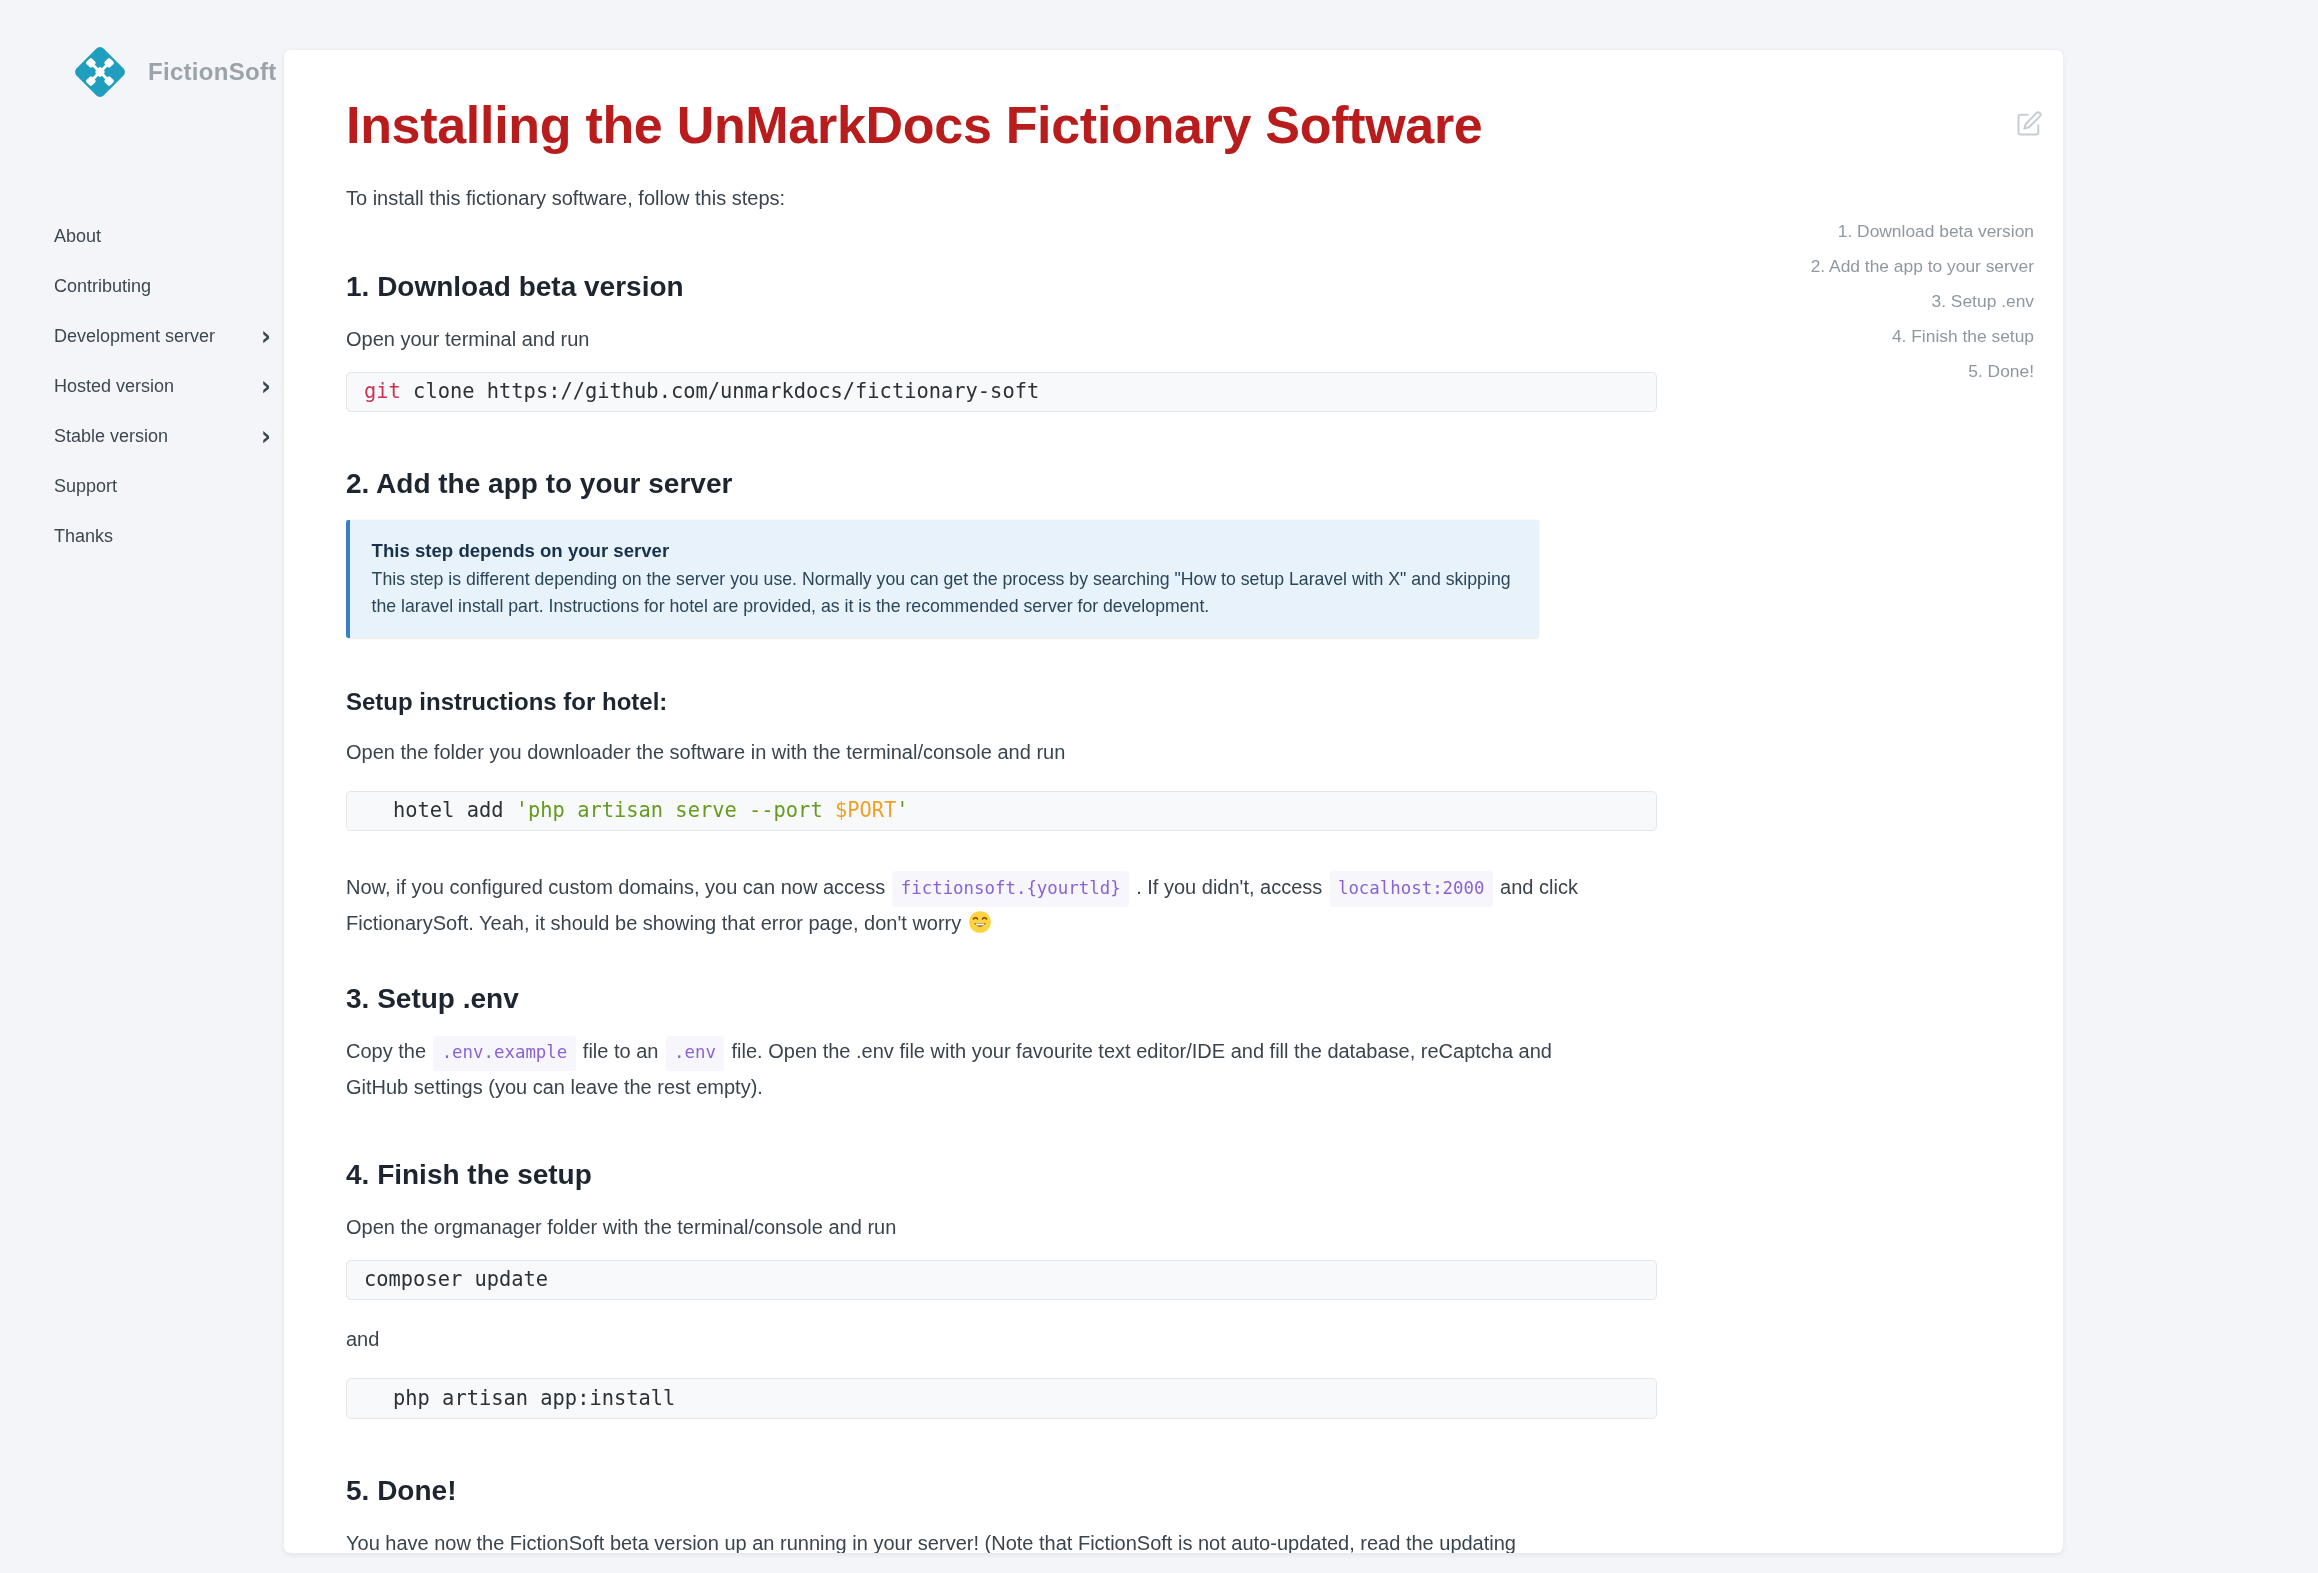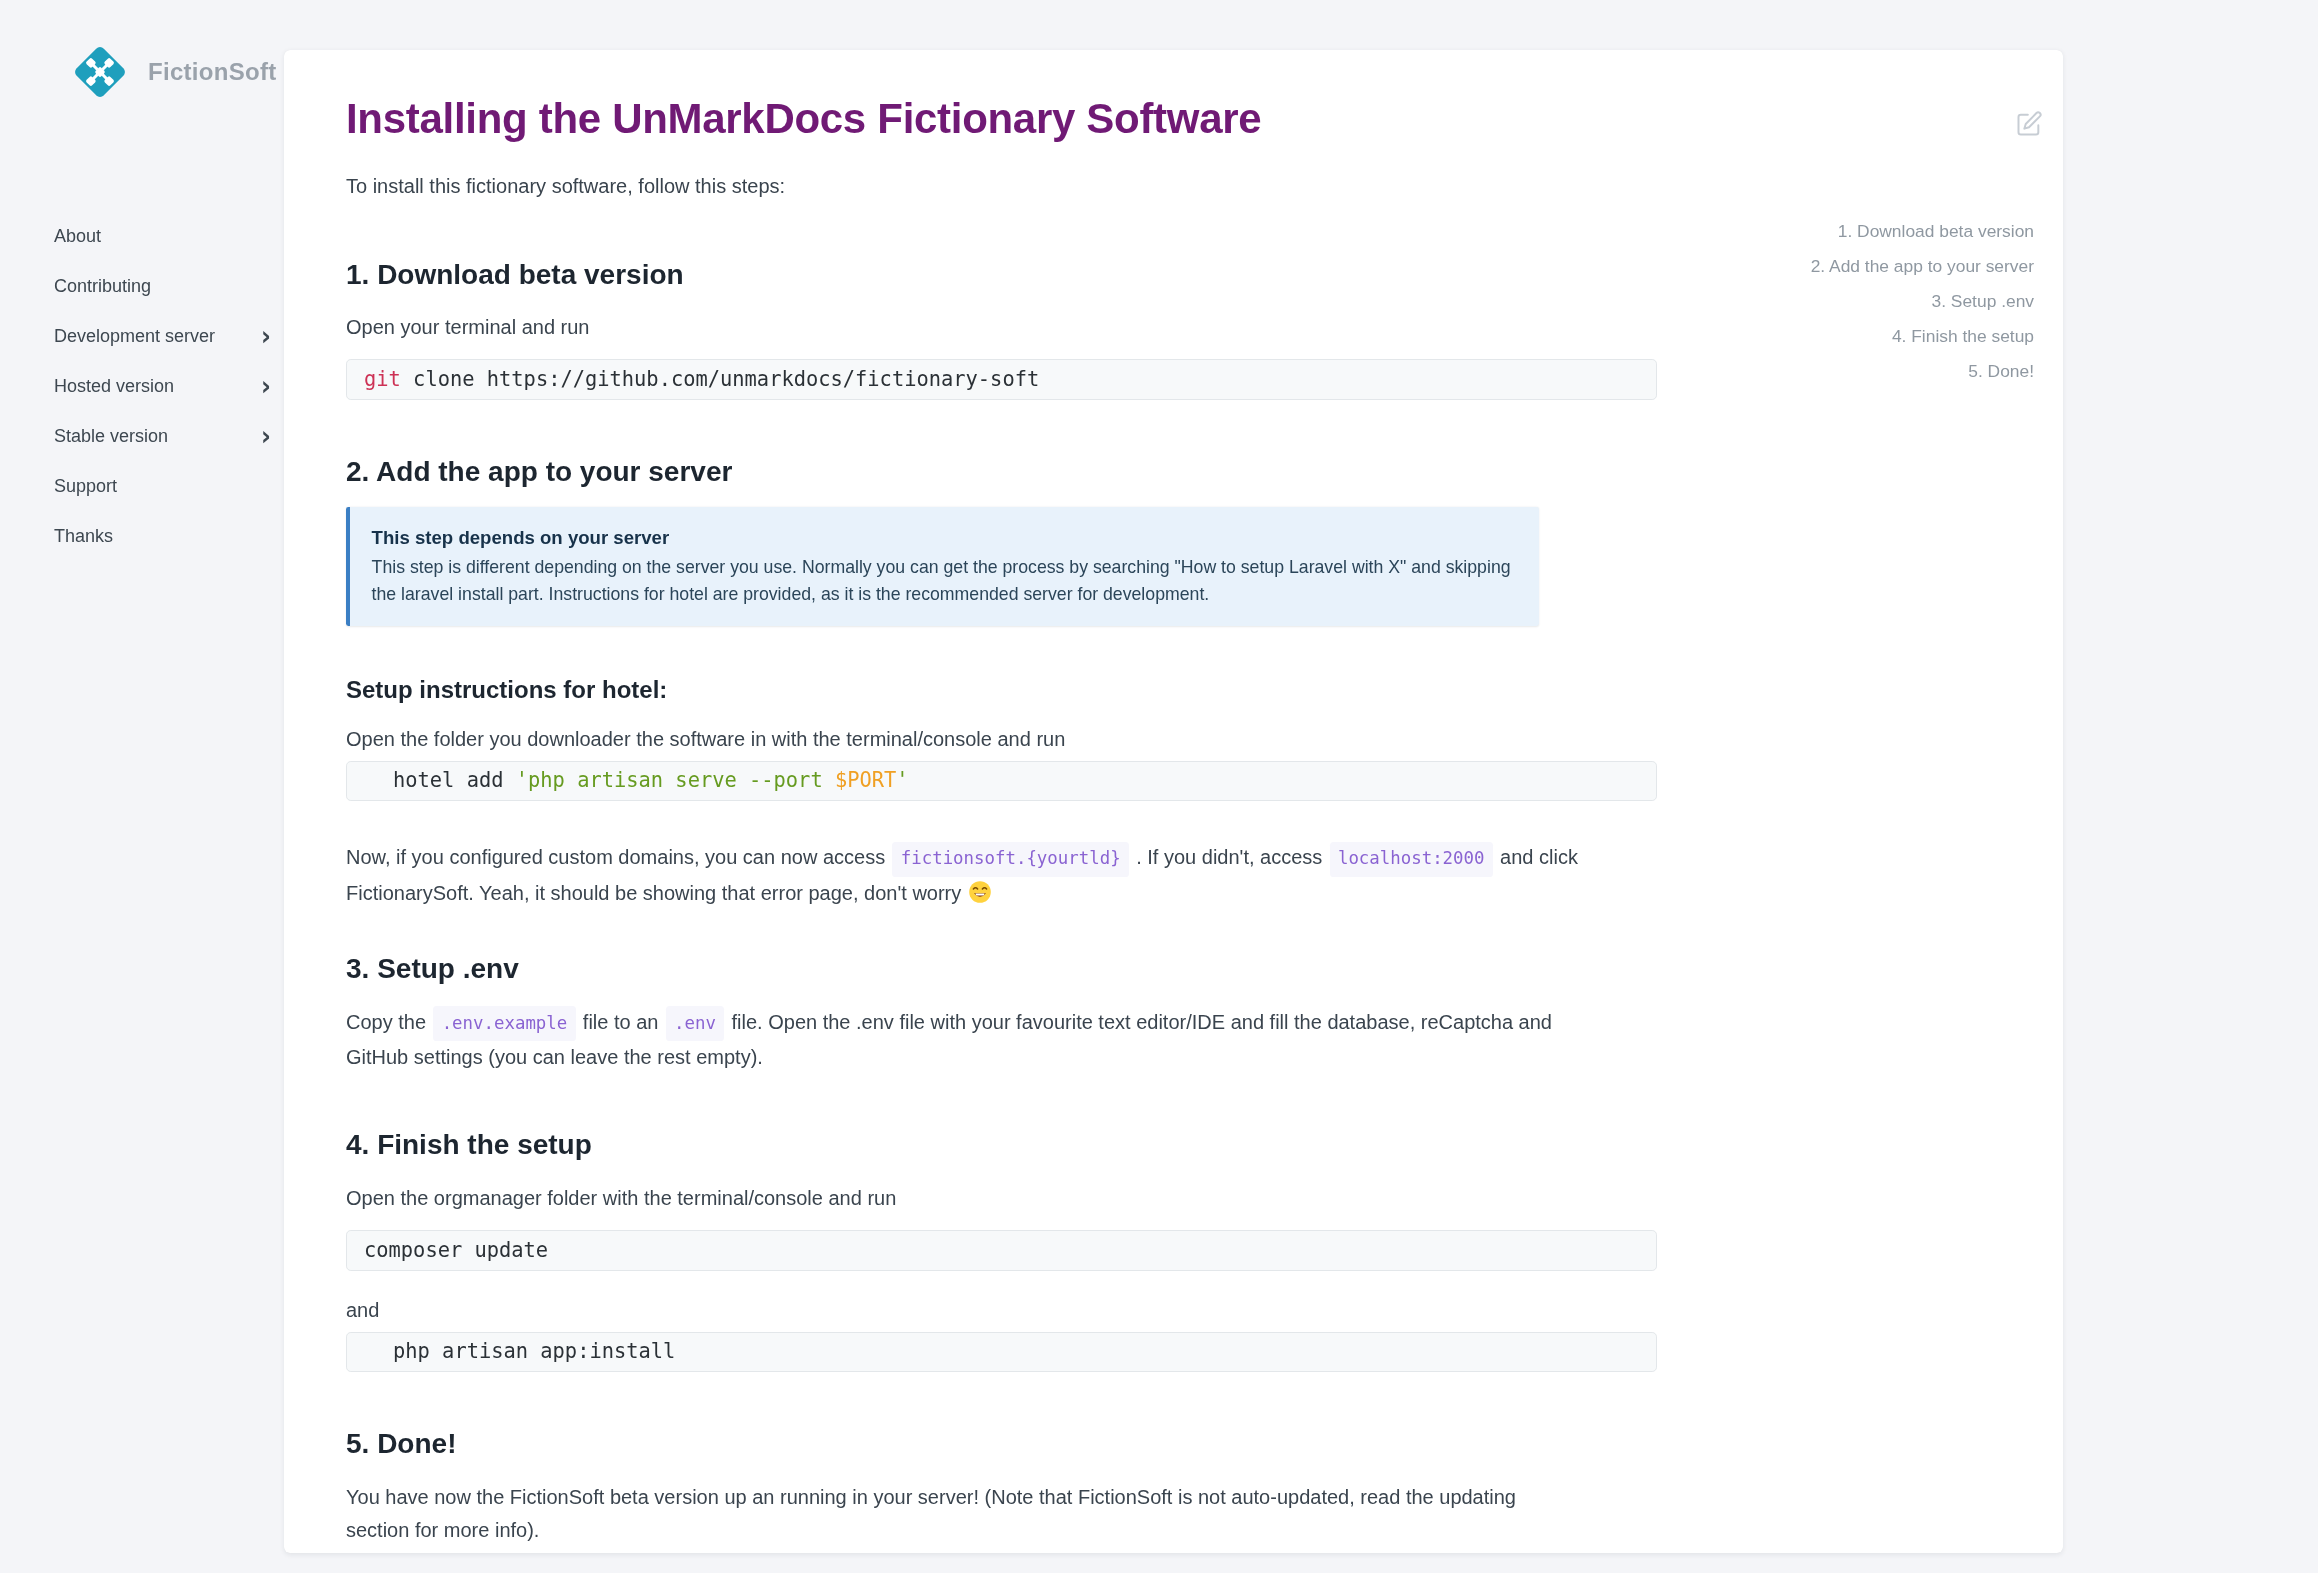--- a/index.html
+++ b/index.html
@@ -34,40 +34,40 @@
     background:none;border:none;padding:0;cursor:pointer;
   }
   .toc{position:absolute;top:164px;right:29px;text-align:right;}
   .toc a{
     display:block;height:35px;line-height:35px;
     font-size:17.4px;color:#8f98a1;text-decoration:none;cursor:pointer;white-space:nowrap;
   }
   
   .content{position:absolute;left:62px;top:0;width:1236px;}
   h1{
-    margin:43px 0 0 0;font-size:42px;line-height:1.25;font-weight:800;
-    color:#701a75;letter-spacing:-0.3px;
+    margin:43px 0 0 0;font-size:52px;line-height:1.25;font-weight:800;
+    color:#b91c1c;letter-spacing:-0.3px;
   }
   .intro{margin:24px 0 0 0;}
   h2{margin:54px 0 0 0;font-size:28px;line-height:1.3;font-weight:800;color:#1d2630;}
   h2.tight{margin-top:53px;}
   h2.after-p{margin-top:41px;}
   h3{margin:48px 0 0 0;font-size:24px;line-height:1.3;font-weight:800;color:#1d2630;}
   p{margin:18px 0 0 0;font-size:20px;line-height:33px;color:#3a444e;}
   p.gap-lg{margin-top:40px;}
   p.and-p{margin-top:23px;}
   
   .codeblock{
     margin:15.6px 0 0 0;box-sizing:border-box;width:1311px;
     background:#f7f9fa;border:0.6px solid #e3e7ea;border-radius:4.8px;
     padding:8.4px 17px;
     font-family:"DejaVu Sans Mono", monospace;font-size:20.4px;line-height:21.6px;
     color:#2b3136;white-space:pre;
   }
-  .codeblock.gap{margin-top:5px;padding-left:46px;}
+  .codeblock.gap{margin-top:22px;padding-left:46px;}
   .tok-red{color:#cd3255;}
   .tok-green{color:#669b20;}
   .tok-orange{color:#f0a023;}
   
   .callout{
     margin:17px 0 0 0;box-sizing:border-box;width:1193px;
     background:#e8f2fb;border-left:4.8px solid #3b7fc4;border-radius:2.4px;
     padding:19px 21.6px 18px 21.6px;
     box-shadow:0 0.6px 1.8px rgba(25,35,50,.10);
   }

